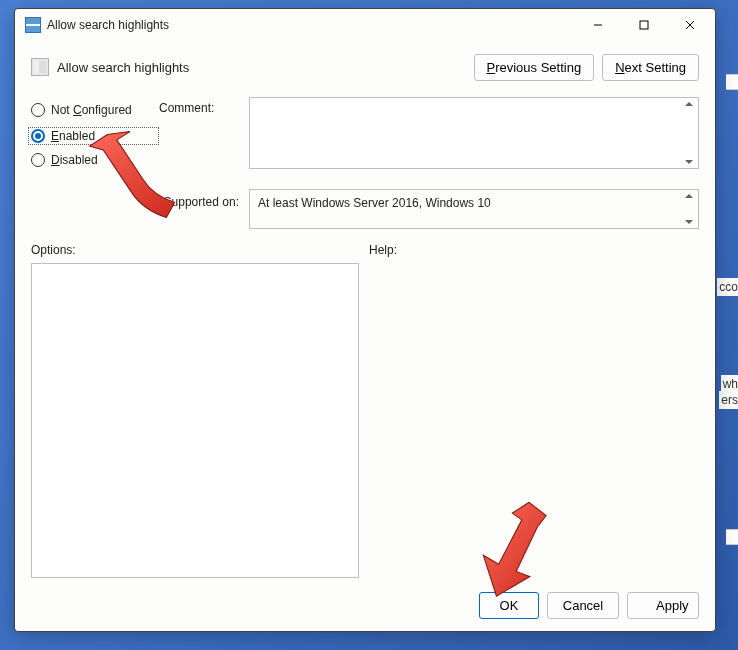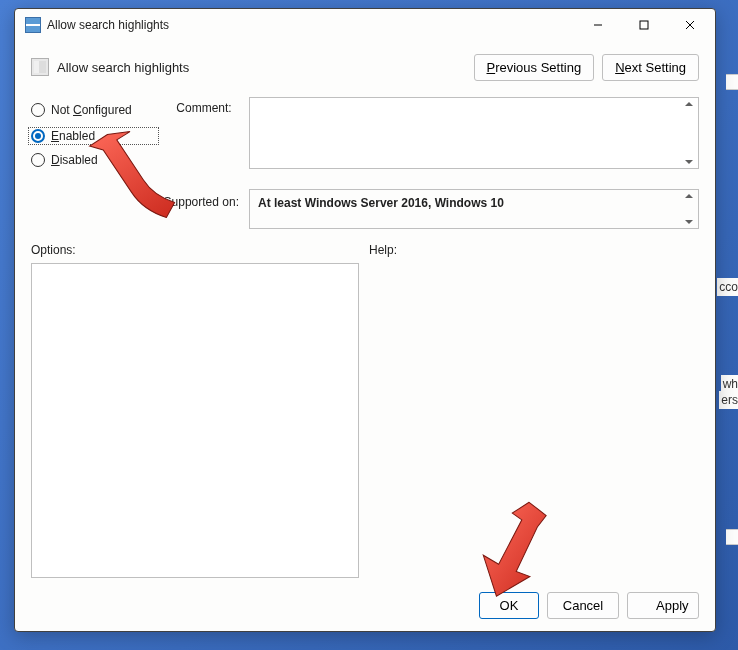--- a/index.html
+++ b/index.html
@@ -117,21 +117,20 @@
     .radio-item.checked .radio-inner {
       width: 6px; height: 6px;
       background: #0067c0;
       border-radius: 50%;
     }
     .radio-label u { text-decoration: underline; }
 
     .comment-col { flex: 1; display: flex; flex-direction: column; }
     .comment-row {
       display: flex;
-      text-align: center;
     }
     .comment-label {
       width: 90px;
       font-size: 12px;
       padding-top: 4px;
       color: #222;
     }
     .comment-box {
       flex: 1;
       height: 72px;
@@ -167,21 +166,20 @@
     }
     .supported-box {
       flex: 1;
       height: 40px;
       border: 1px solid #bfbfbf;
       background: #fdfdfc;
       padding: 6px 20px 6px 8px;
       font-size: 12px;
       color: #222;
       position: relative;
-      font-weight: bold;
     }
 
     .labels-row {
       display: flex;
       font-size: 12px;
       color: #222;
       margin-bottom: 6px;
     }
     .labels-row .lbl-left { width: 338px; }
 

